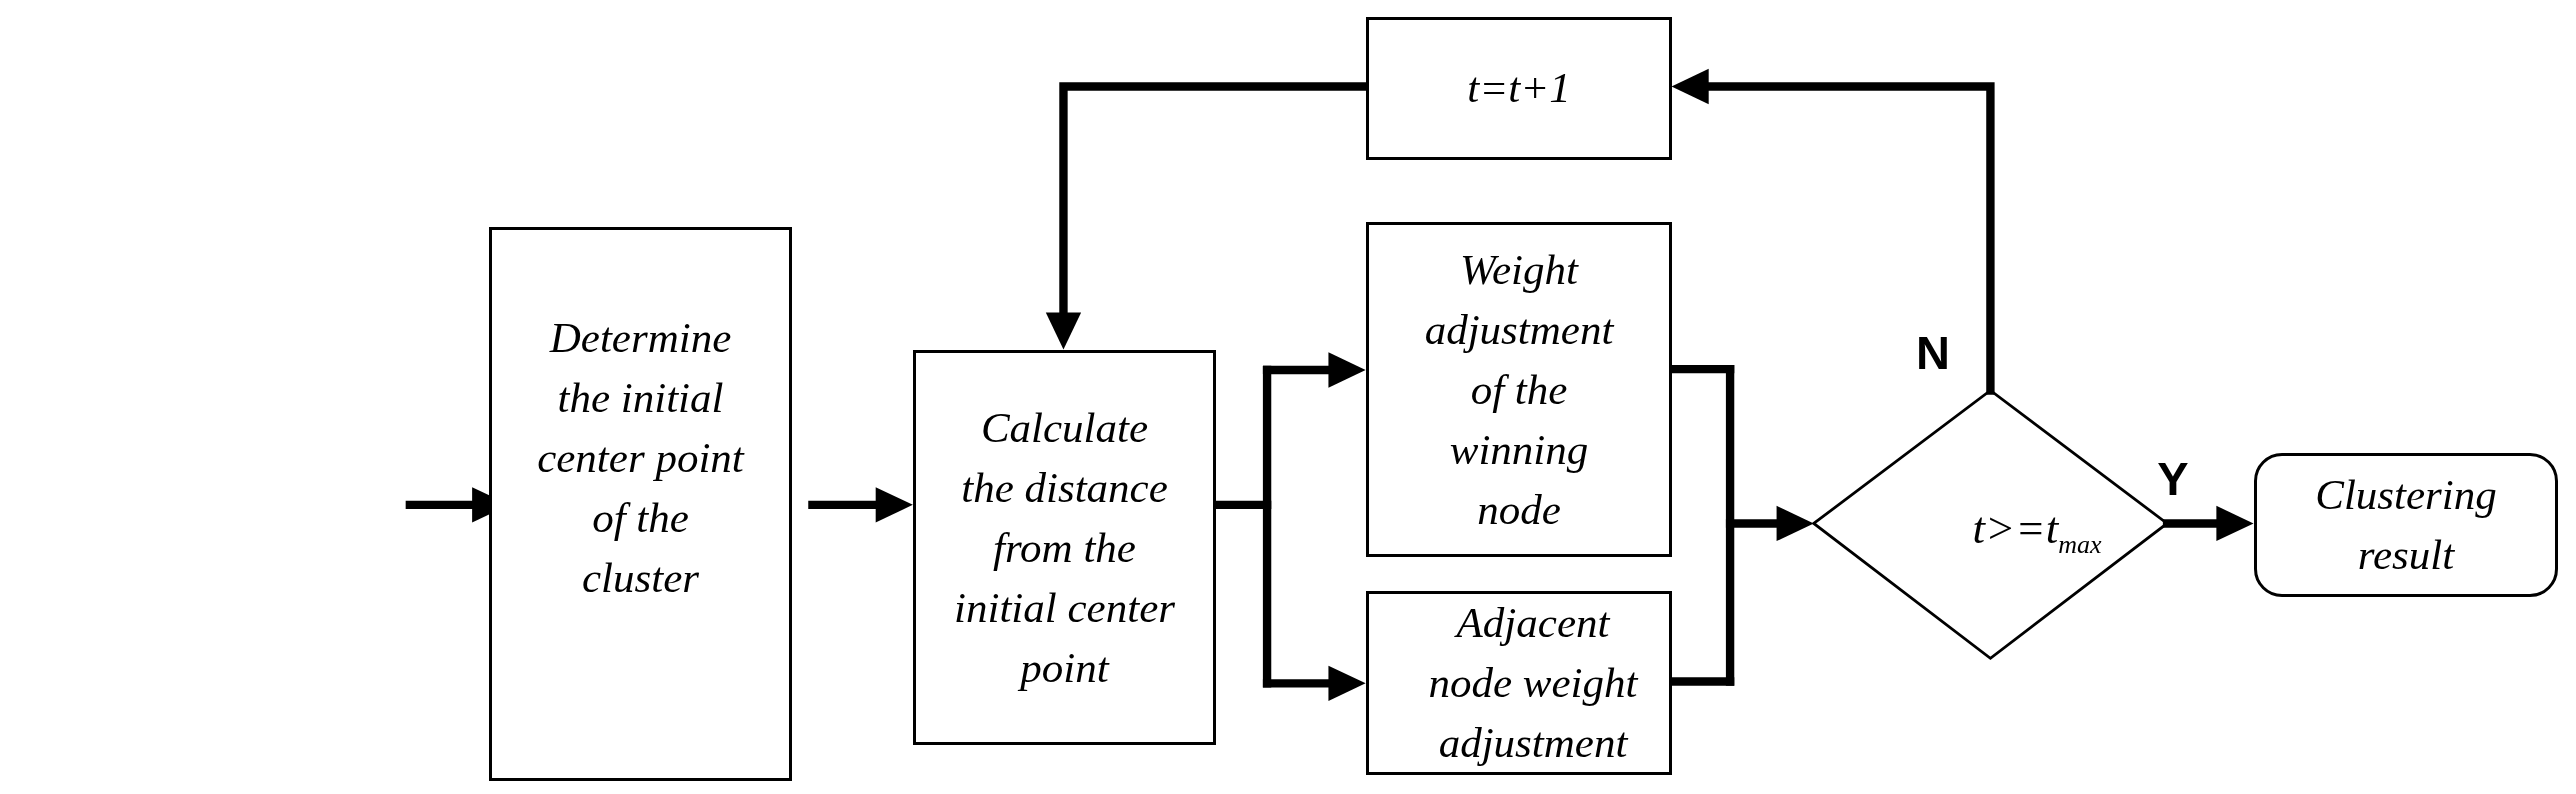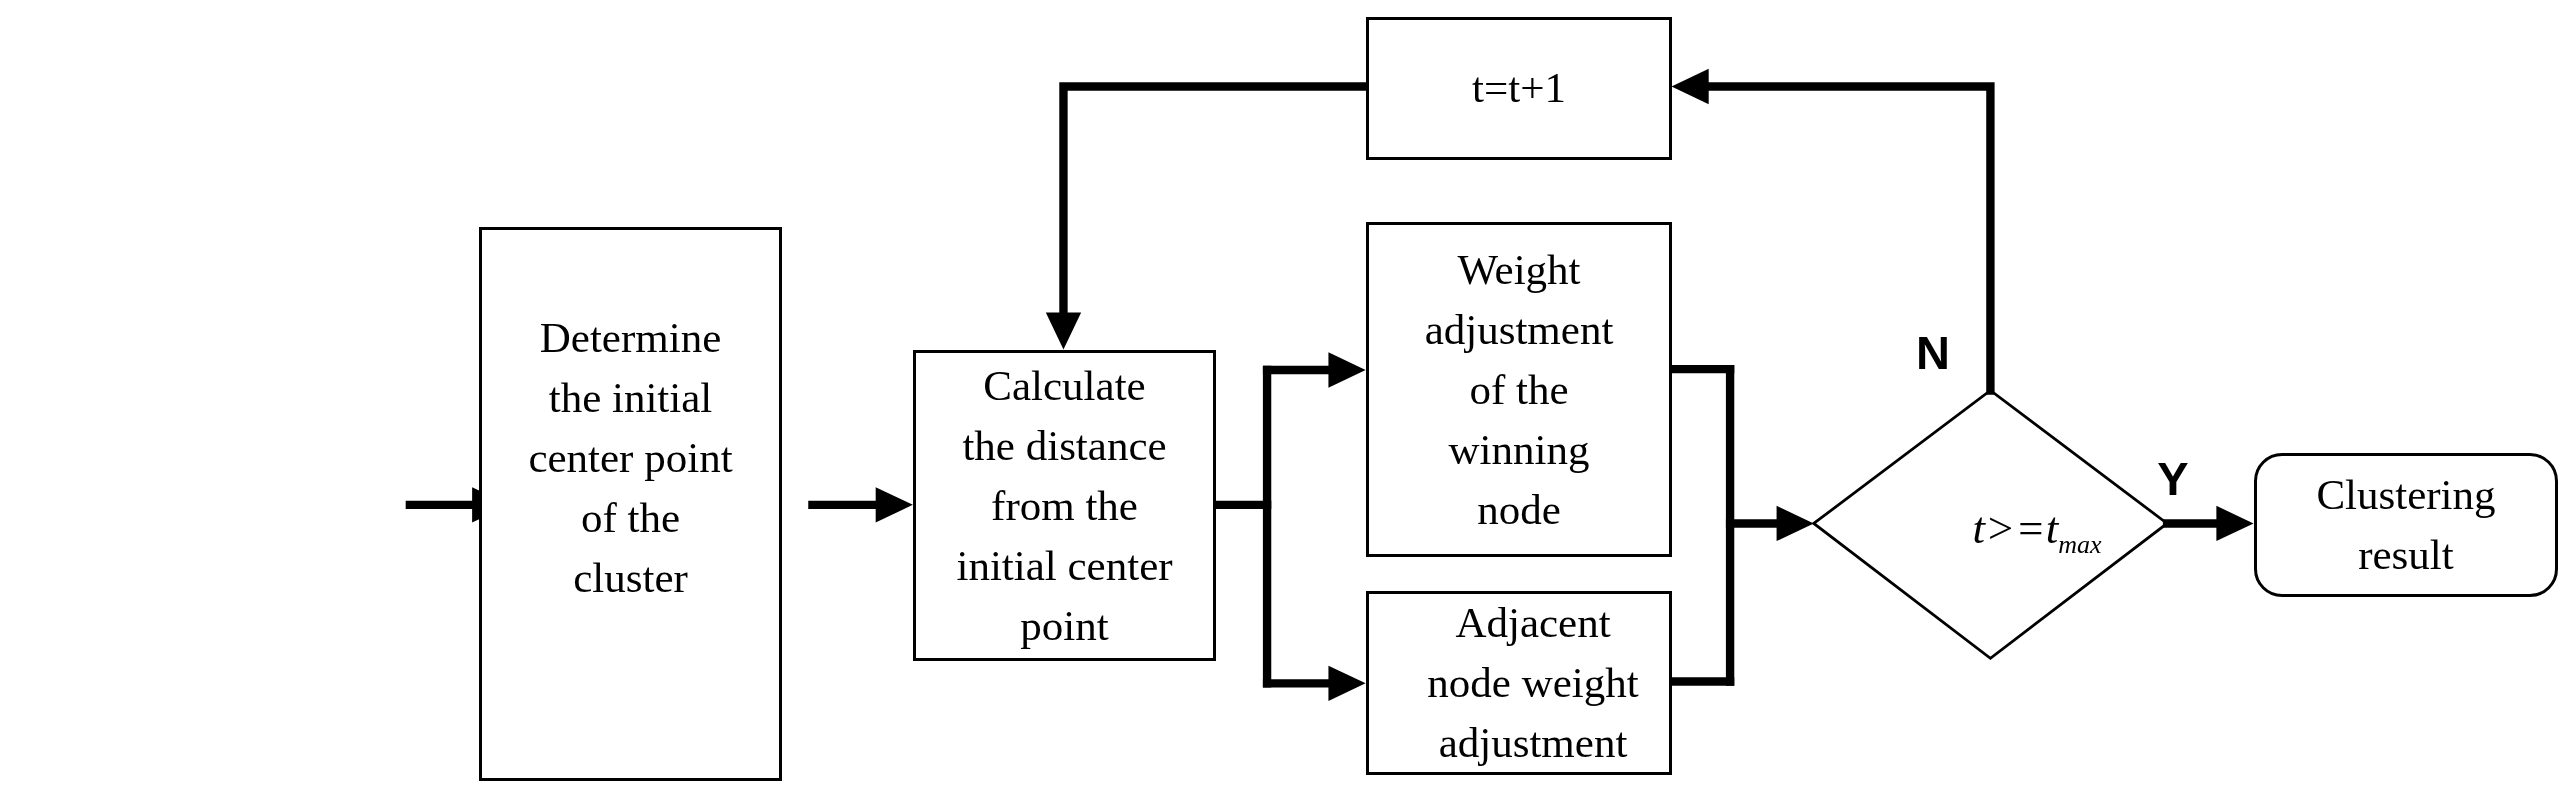--- a/index.html
+++ b/index.html
@@ -28,24 +28,25 @@
     box-sizing: border-box;
     background: #ffffff;
     border: 3.7px solid #000000;
     display: flex;
     align-items: center;
     justify-content: center;
     text-align: center;
     font-size: 43px;
     line-height: 60px;
     white-space: pre-line;
+    font-style: italic;
   }
   #n-data      { left: 20.5px;   top: 434px; width: 389px; height: 144px; }
-  #n-determine { left: 479px;  top: 227px; width: 303px; height: 554px; padding-bottom: 93px; }
-  #n-calc      { left: 913px;  top: 350px; width: 303px; height: 311px; }
+  #n-determine { left: 489px;  top: 227px; width: 303px; height: 554px; padding-bottom: 93px; }
+  #n-calc      { left: 913px;  top: 350px; width: 303px; height: 395px; }
   #n-titer     { left: 1366px; top: 16.7px;  width: 306px; height: 143px; }
   #n-weight    { left: 1366px; top: 222px; width: 306px; height: 335px; }
   #n-adjacent  { left: 1366px; top: 591px; width: 306px; height: 184px; padding-left: 28px; }
   #n-result    { left: 2254px; top: 453px; width: 304px; height: 144px; border-radius: 28px; }
   .decision-label {
     position: absolute;
     left: 2037px;
     top: 528px;
     transform: translate(-50%, -50%);
     font-style: italic;

